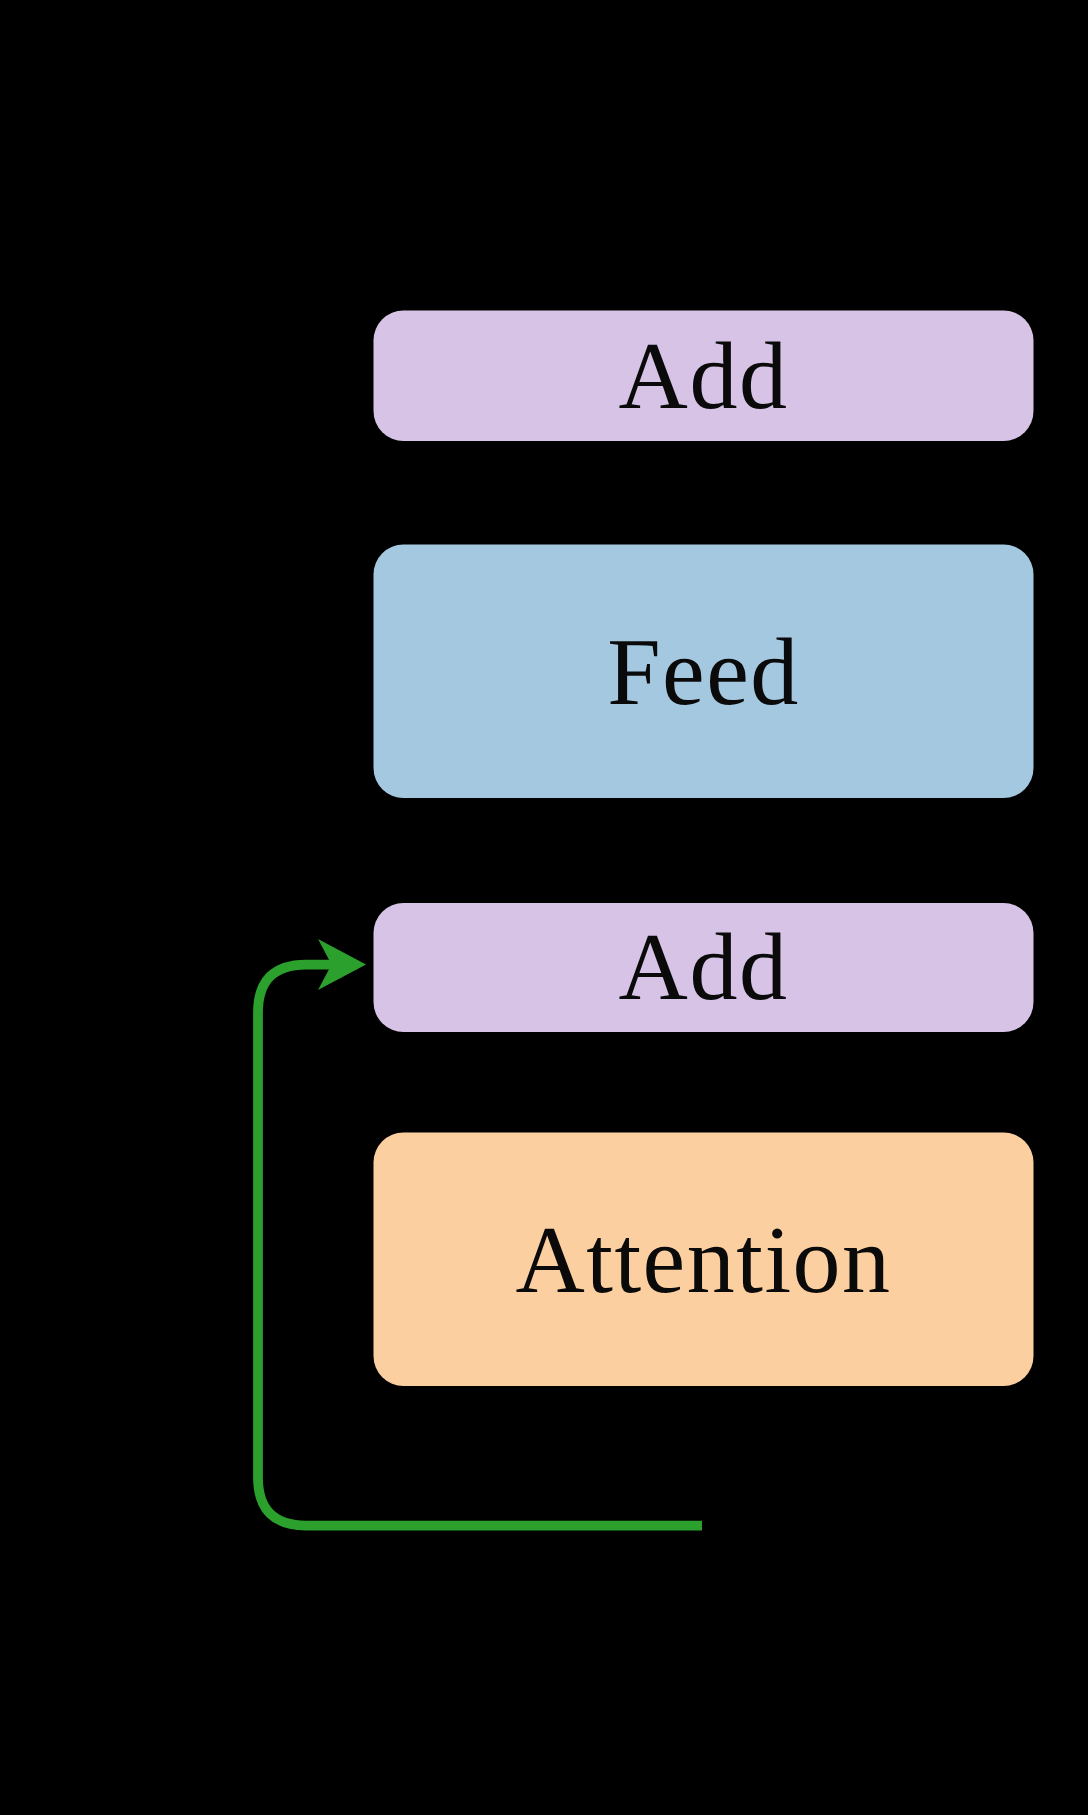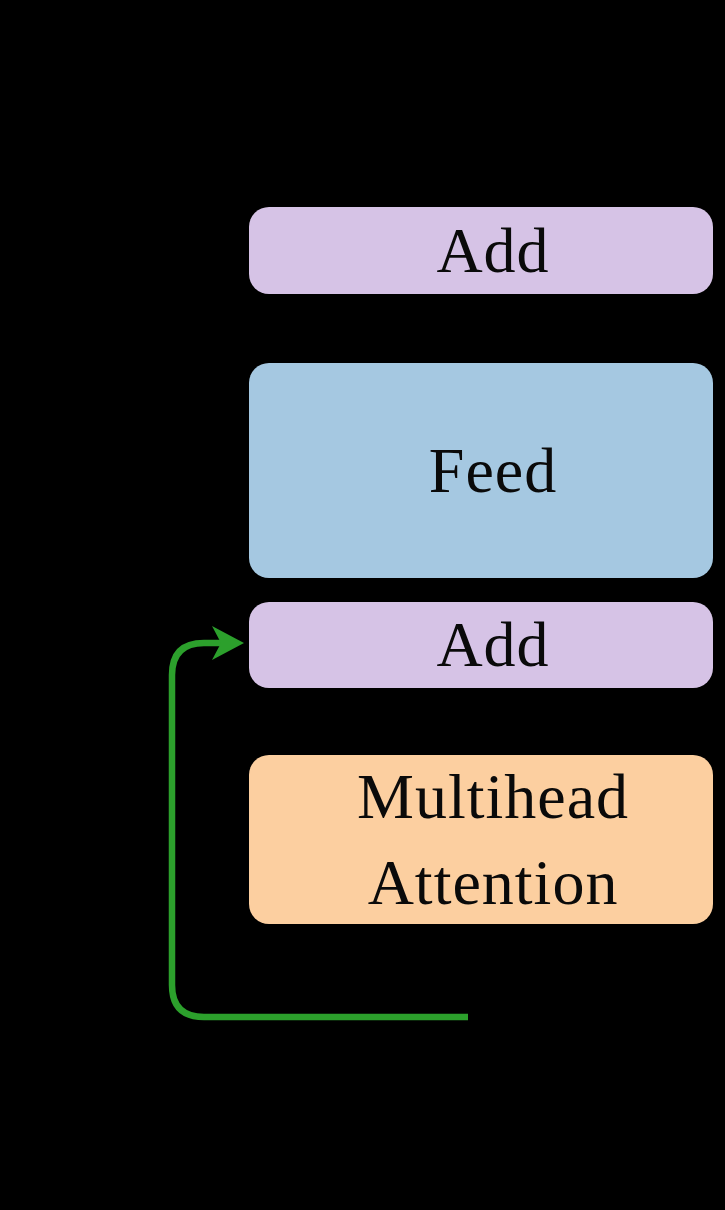--- a/index.html
+++ b/index.html
@@ -28,28 +28,27 @@
     width: 440px;
     border-radius: 20px;
     display: flex;
     flex-direction: column;
     align-items: center;
     justify-content: center;
     color: #0a0a0a;
     font-size: 64px;
     letter-spacing: 1px;
     text-align: center;
-    padding-left: 24px;
   }
   .node .line {
     display: block;
     line-height: 86px;
   }
   .node-add-output   { top: 207px; height: 87px; }
-  .node-feed-forward { top: 363px; height: 215px; }
+  .node-feed-forward { top: 363px; height: 169px; }
   .node-add-residual { top: 602px; height: 86px; }
   .node-multihead    { top: 755px; height: 169px; }
 </style>
 </head>
 <body>
 
 <div class="canvas">
 
   <svg class="arrow-layer" viewBox="0 0 725 1210" aria-hidden="true">
     <path d="M 468 1017 L 204 1017 Q 172 1017 172 985 L 172 675 Q 172 643 204 643 L 224 643" fill="none" stroke-width="6.5" stroke-linecap="butt" stroke="#2ca02c"></path>
@@ -62,17 +61,16 @@
 
   <div class="node node-feed-forward" style="background-color: rgb(165, 200, 225);">
     <span class="line">Feed</span>
   </div>
 
   <div class="node node-add-residual" style="background-color: rgb(214, 195, 230);">
     <span class="line">Add</span>
   </div>
 
   <div class="node node-multihead" style="background-color: rgb(252, 207, 160);">
-    <span class="line">Multihead</span>
     <span class="line">Attention</span>
   </div>
 
 </div>
 
 </body></html>

